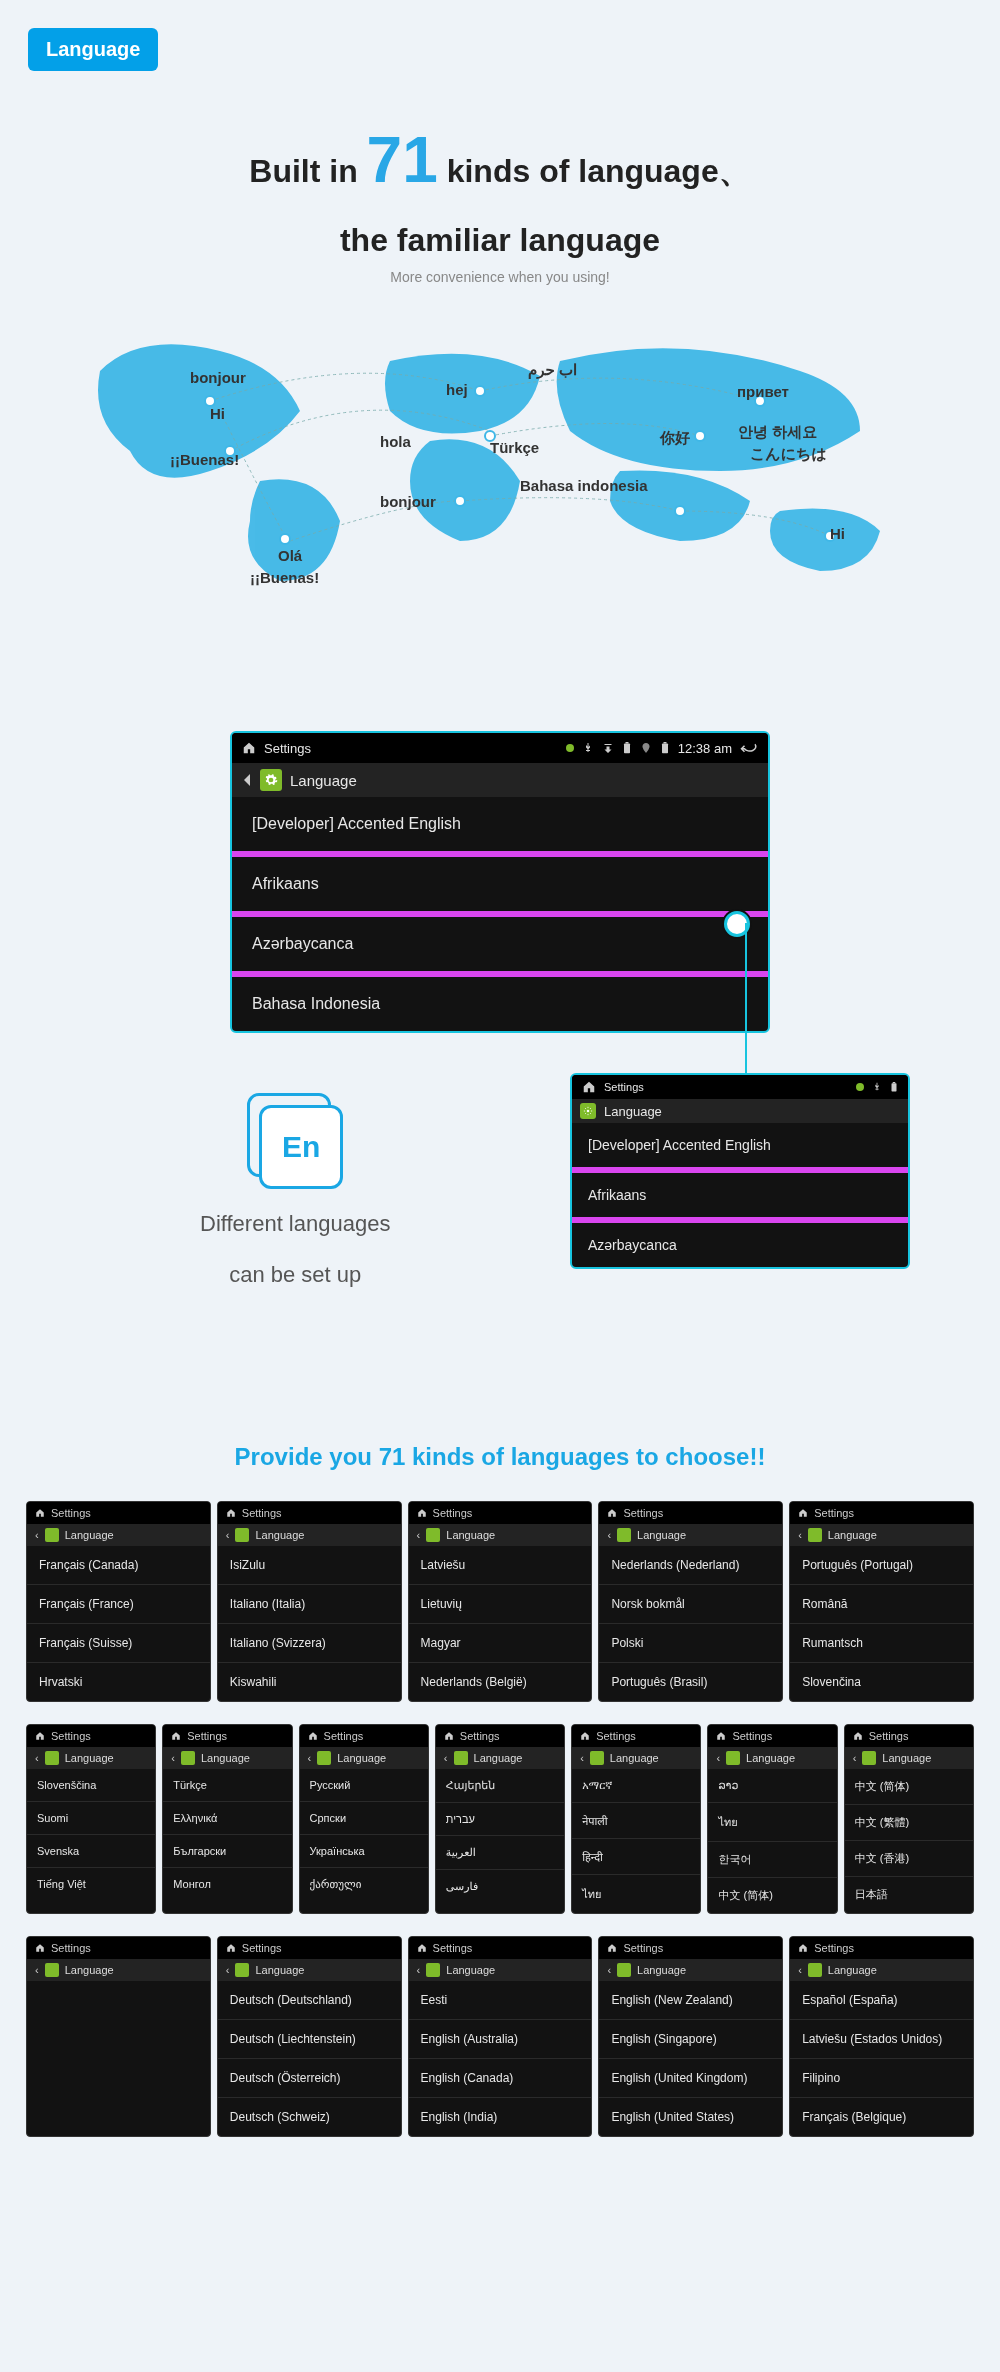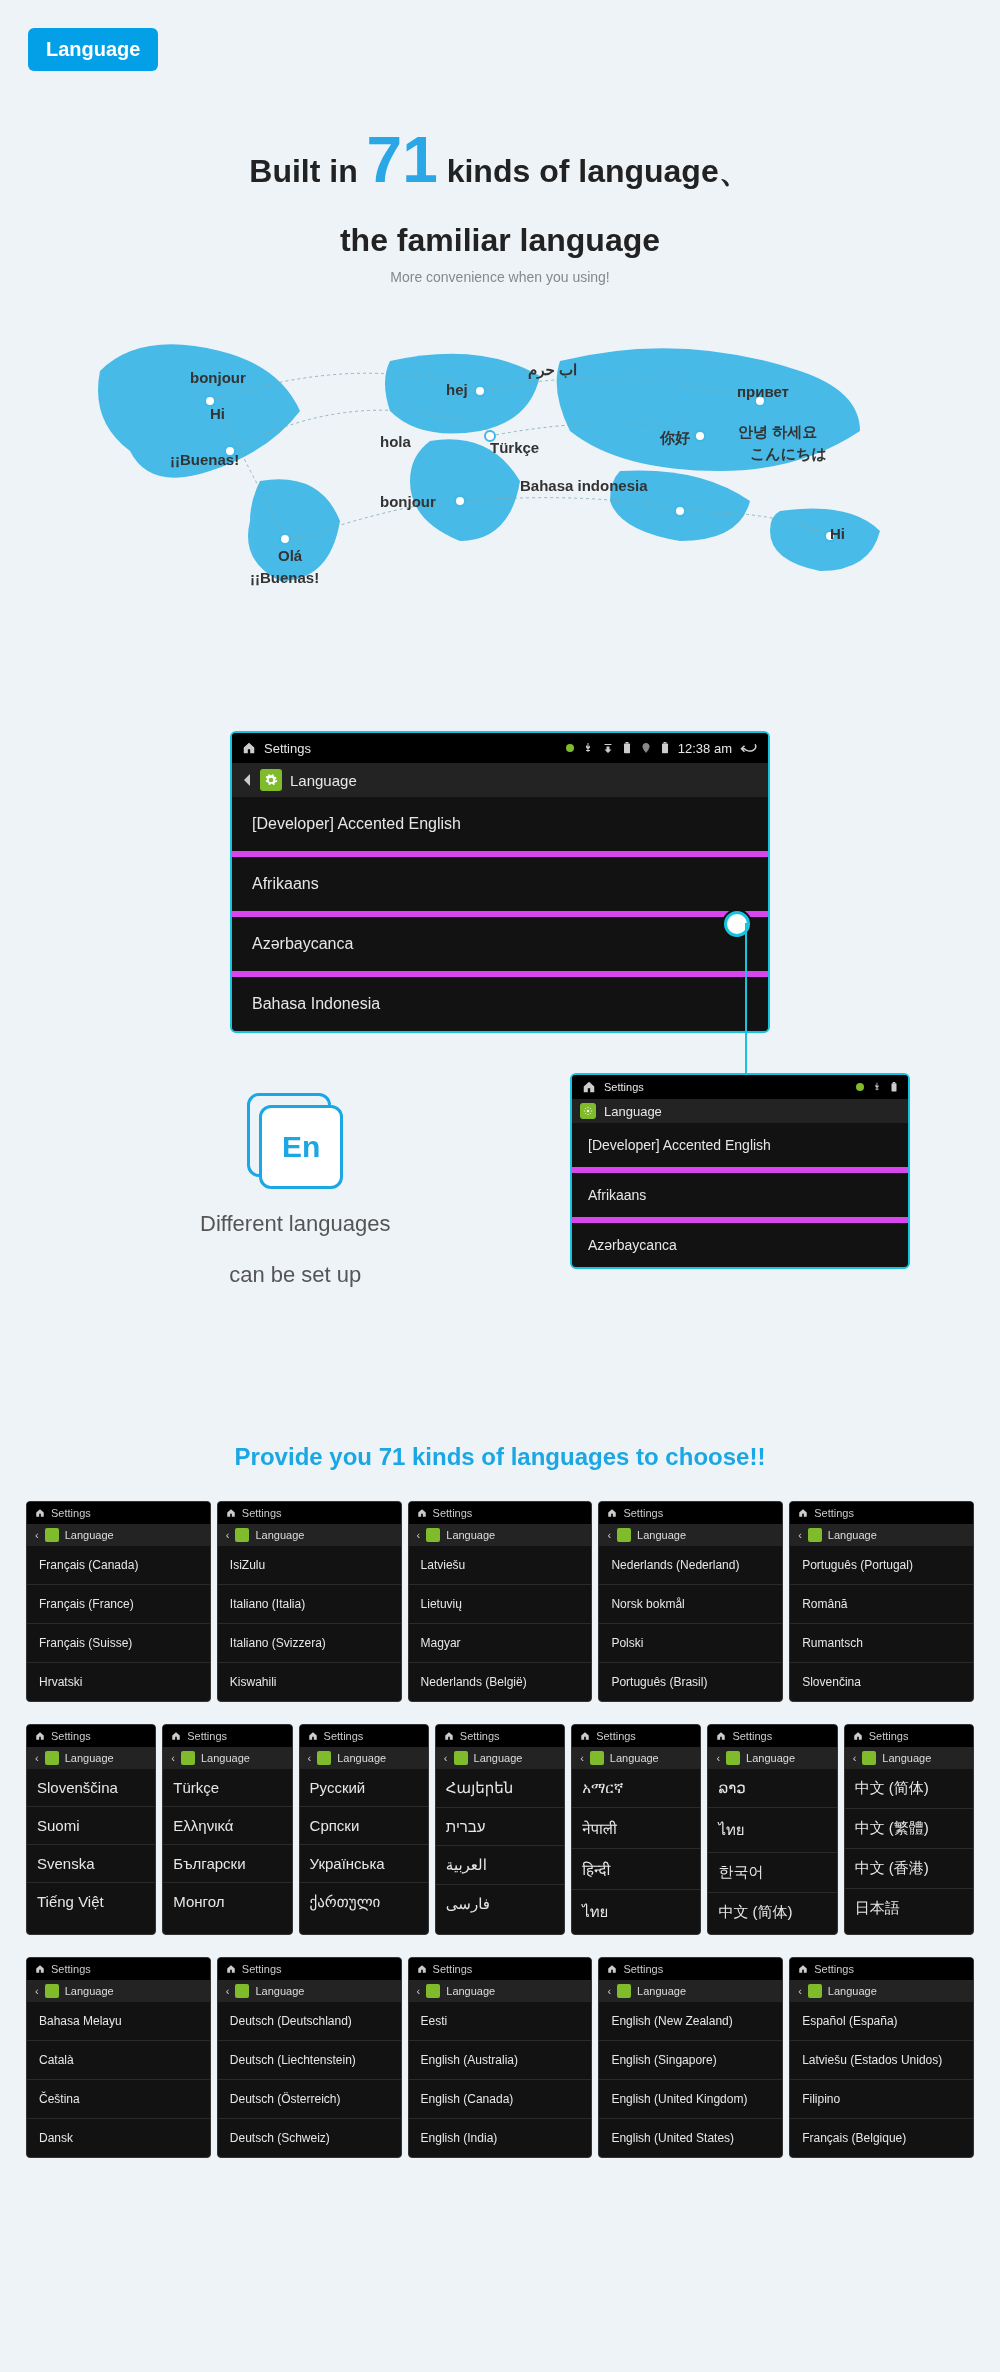--- a/index.html
+++ b/index.html
@@ -53,21 +53,21 @@
 
 .strip{ display:flex; gap:6px; margin:0 26px 22px; }
 .strip .panel{ flex:1; background:#121212; border:1px solid #333; border-radius:4px; overflow:hidden; }
 .strip .panel .ps-head{ display:flex; align-items:center; gap:6px; background:#000; height:22px; padding:0 8px; font-size:11px; color:#ccc;}
 .strip .panel .ps-sub{ display:flex; align-items:center; gap:6px; background:#232323; padding:4px 8px; font-size:11px; color:#ddd;}
 .strip .panel .ps-sub .g{width:14px;height:14px;background:#7fbb2a;border-radius:2px;}
 .strip .panel ul{ list-style:none; }
 .strip .panel ul li{ padding:12px 12px; font-size:12px; color:#e7e7e7; border-bottom:1px solid #2a2a2a;}
 .strip .panel ul li:last-child{border-bottom:none;}
 
-.strip7 .panel ul li{ padding:10px 10px; font-size:15px;}
+.strip7 .panel ul li{ padding:10px 10px; font-size:11px;}
 
 svg{display:block;}
 </style>
 </head>
 <body>
 
 
 
 
 <span class="badge">Language</span>
@@ -481,26 +481,20 @@
         <svg width="10" height="10" viewBox="0 0 24 24" fill="#ccc">
           <path d="M3 11 L12 3 L21 11 V21 H14 V14 H10 V21 H3 Z"></path>
         </svg>
         <span>Settings</span>
       </div>
       <div class="ps-sub">
         <span style="color: rgb(204, 204, 204);">‹</span>
         <span class="g"></span>
         <span>Language</span>
       </div>
-      <ul>
-        <li>Bahasa Melayu</li>
-        <li>Català</li>
-        <li>Čeština</li>
-        <li>Dansk</li>
-      </ul>
     </div>
     <div class="panel">
       <div class="ps-head">
         <svg width="10" height="10" viewBox="0 0 24 24" fill="#ccc">
           <path d="M3 11 L12 3 L21 11 V21 H14 V14 H10 V21 H3 Z"></path>
         </svg>
         <span>Settings</span>
       </div>
       <div class="ps-sub">
         <span style="color: rgb(204, 204, 204);">‹</span>

